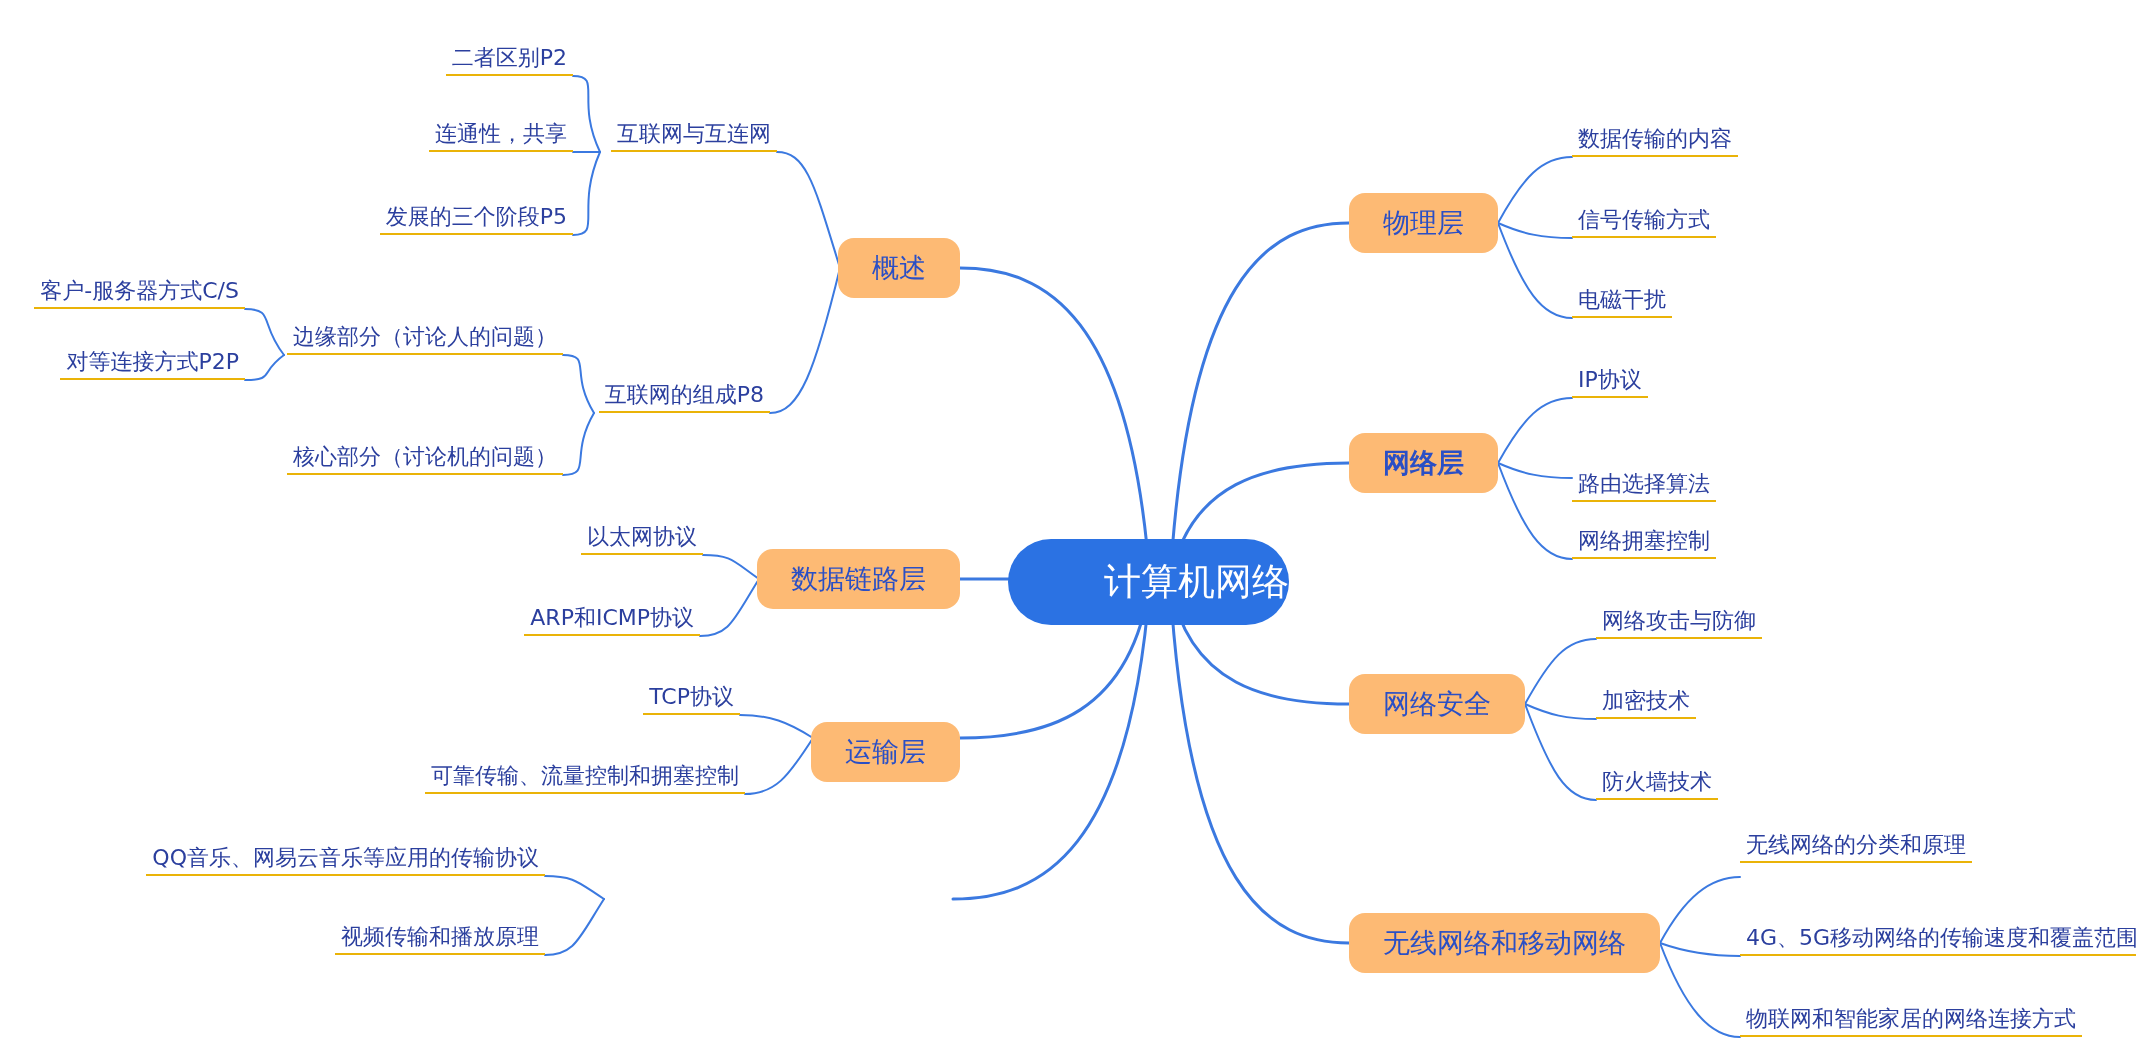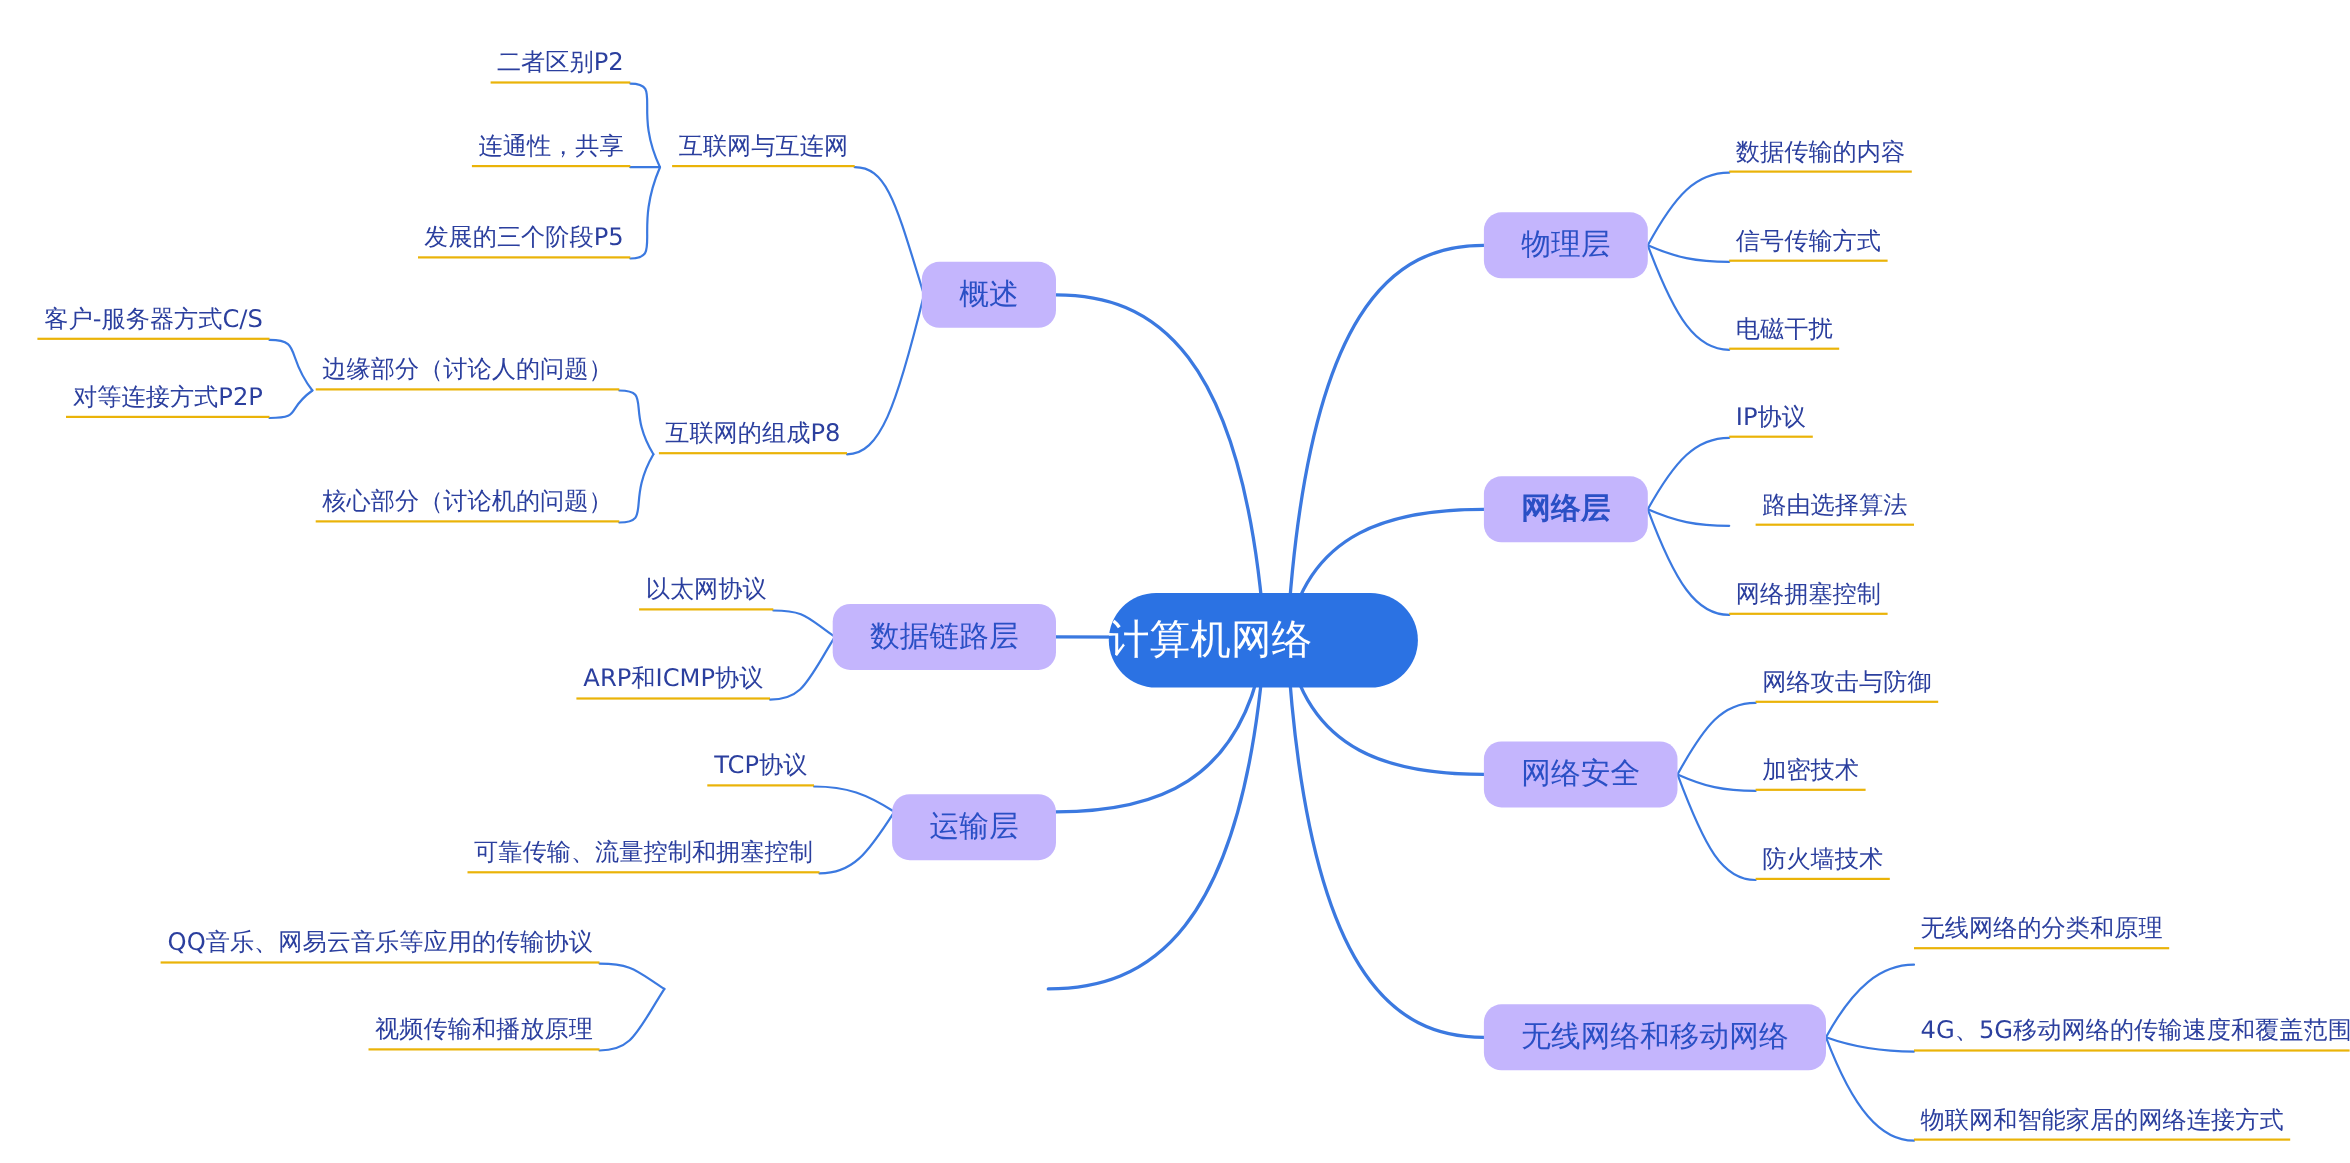--- a/index.html
+++ b/index.html
@@ -14,24 +14,24 @@
   svg.edges{position:absolute;left:0;top:0;z-index:1;}
   svg.edges path{fill:none;stroke:#3b79e0;stroke-linecap:round;}
   svg.edges path.root-edge{stroke-width:3px;}
   svg.edges path.leaf-edge{stroke-width:2px;}
 
   .node{position:absolute;z-index:2;white-space:nowrap;box-sizing:border-box;}
 
   .root{
     background:#2b72e3;color:#ffffff;
     width:281px;height:86px;line-height:86px;
-    text-align:left;font-size:37px;border-radius:43px;
+    text-align:right;font-size:37px;border-radius:43px;
   }
   .l1{
-    background:#c4b5fd;color:#2a4fc5;
+    background:#fdba74;color:#2a4fc5;
     height:60px;line-height:60px;text-align:center;
     font-size:27px;border-radius:16px;
   }
   .leaf{
     color:#2b3f9e;font-size:22px;line-height:28px;
     padding:2px 6px;border-bottom:2px solid #eab308;
   }
 </style>
 </head>
 <body>
@@ -113,21 +113,21 @@
   <div class="node leaf" style="right:1391px;top:760px;">可靠传输、流量控制和拥塞控制</div>
 
   <div class="node leaf" style="right:1591px;top:842px;">QQ音乐、网易云音乐等应用的传输协议</div>
   <div class="node leaf" style="right:1591px;top:921px;">视频传输和播放原理</div>
 
   <div class="node leaf" style="left:1572px;top:123px;">数据传输的内容</div>
   <div class="node leaf" style="left:1572px;top:204px;">信号传输方式</div>
   <div class="node leaf" style="left:1572px;top:284px;">电磁干扰</div>
 
   <div class="node leaf" style="left:1572px;top:364px;">IP协议</div>
-  <div class="node leaf" style="left:1572px;top:444px;margin-left:24px;">路由选择算法</div>
+  <div class="node leaf" style="left:1572px;top:468px;">路由选择算法</div>
   <div class="node leaf" style="left:1572px;top:525px;">网络拥塞控制</div>
 
   <div class="node leaf" style="left:1596px;top:605px;">网络攻击与防御</div>
   <div class="node leaf" style="left:1596px;top:685px;">加密技术</div>
   <div class="node leaf" style="left:1596px;top:766px;">防火墙技术</div>
 
   <div class="node leaf" style="left:1740px;top:829px;">无线网络的分类和原理</div>
   <div class="node leaf" style="left:1740px;top:922px;">4G、5G移动网络的传输速度和覆盖范围</div>
   <div class="node leaf" style="left:1740px;top:1003px;">物联网和智能家居的网络连接方式</div>
 

